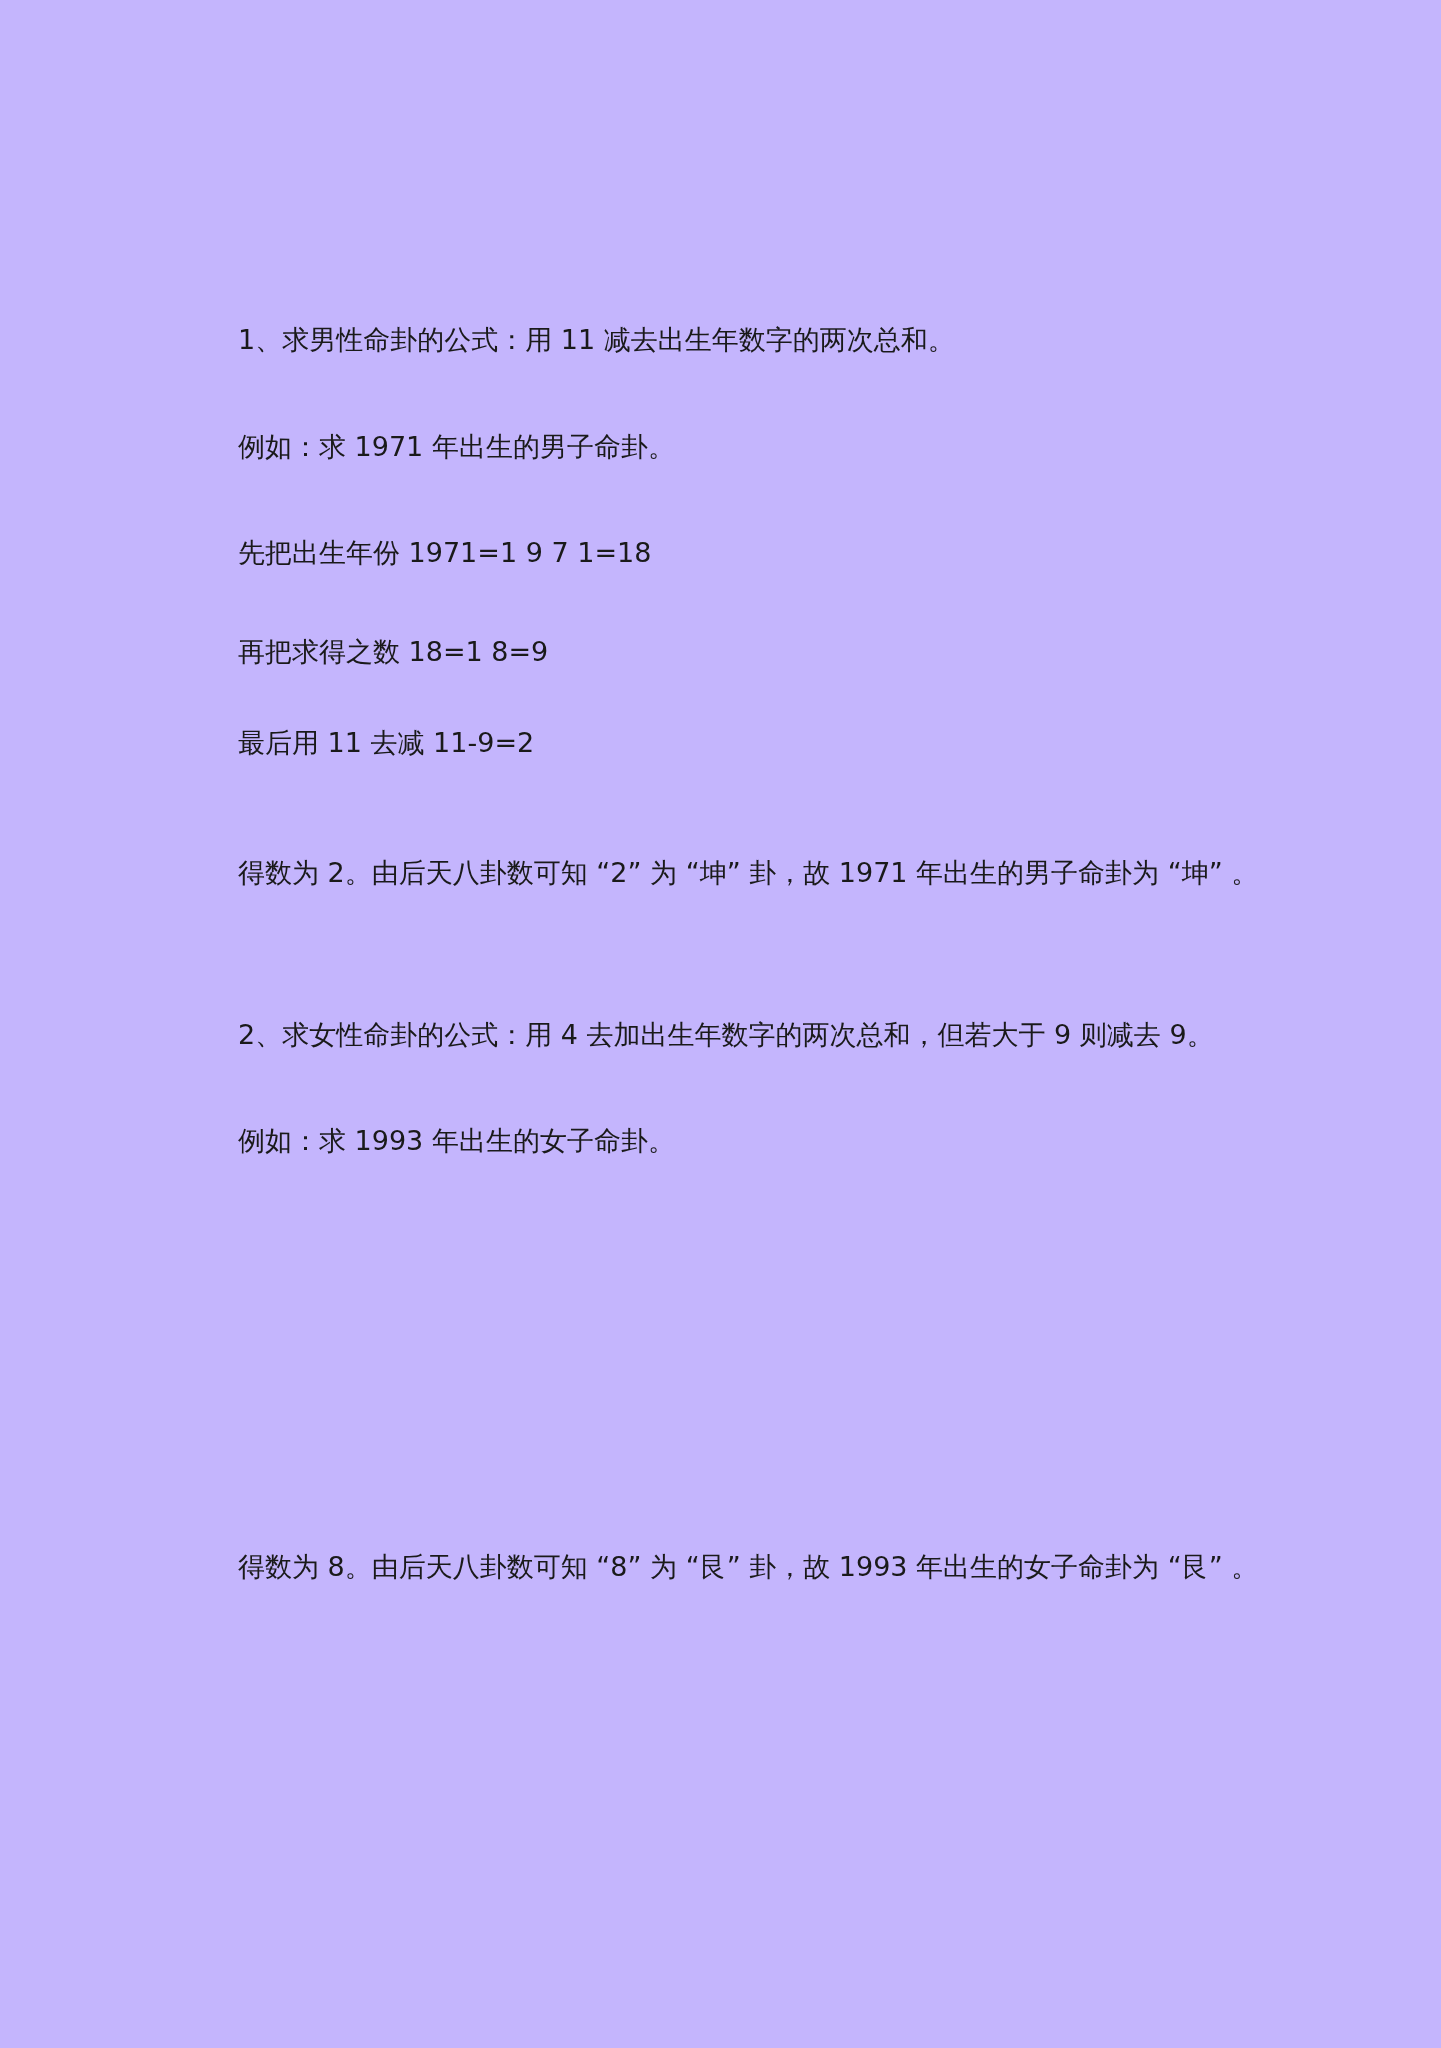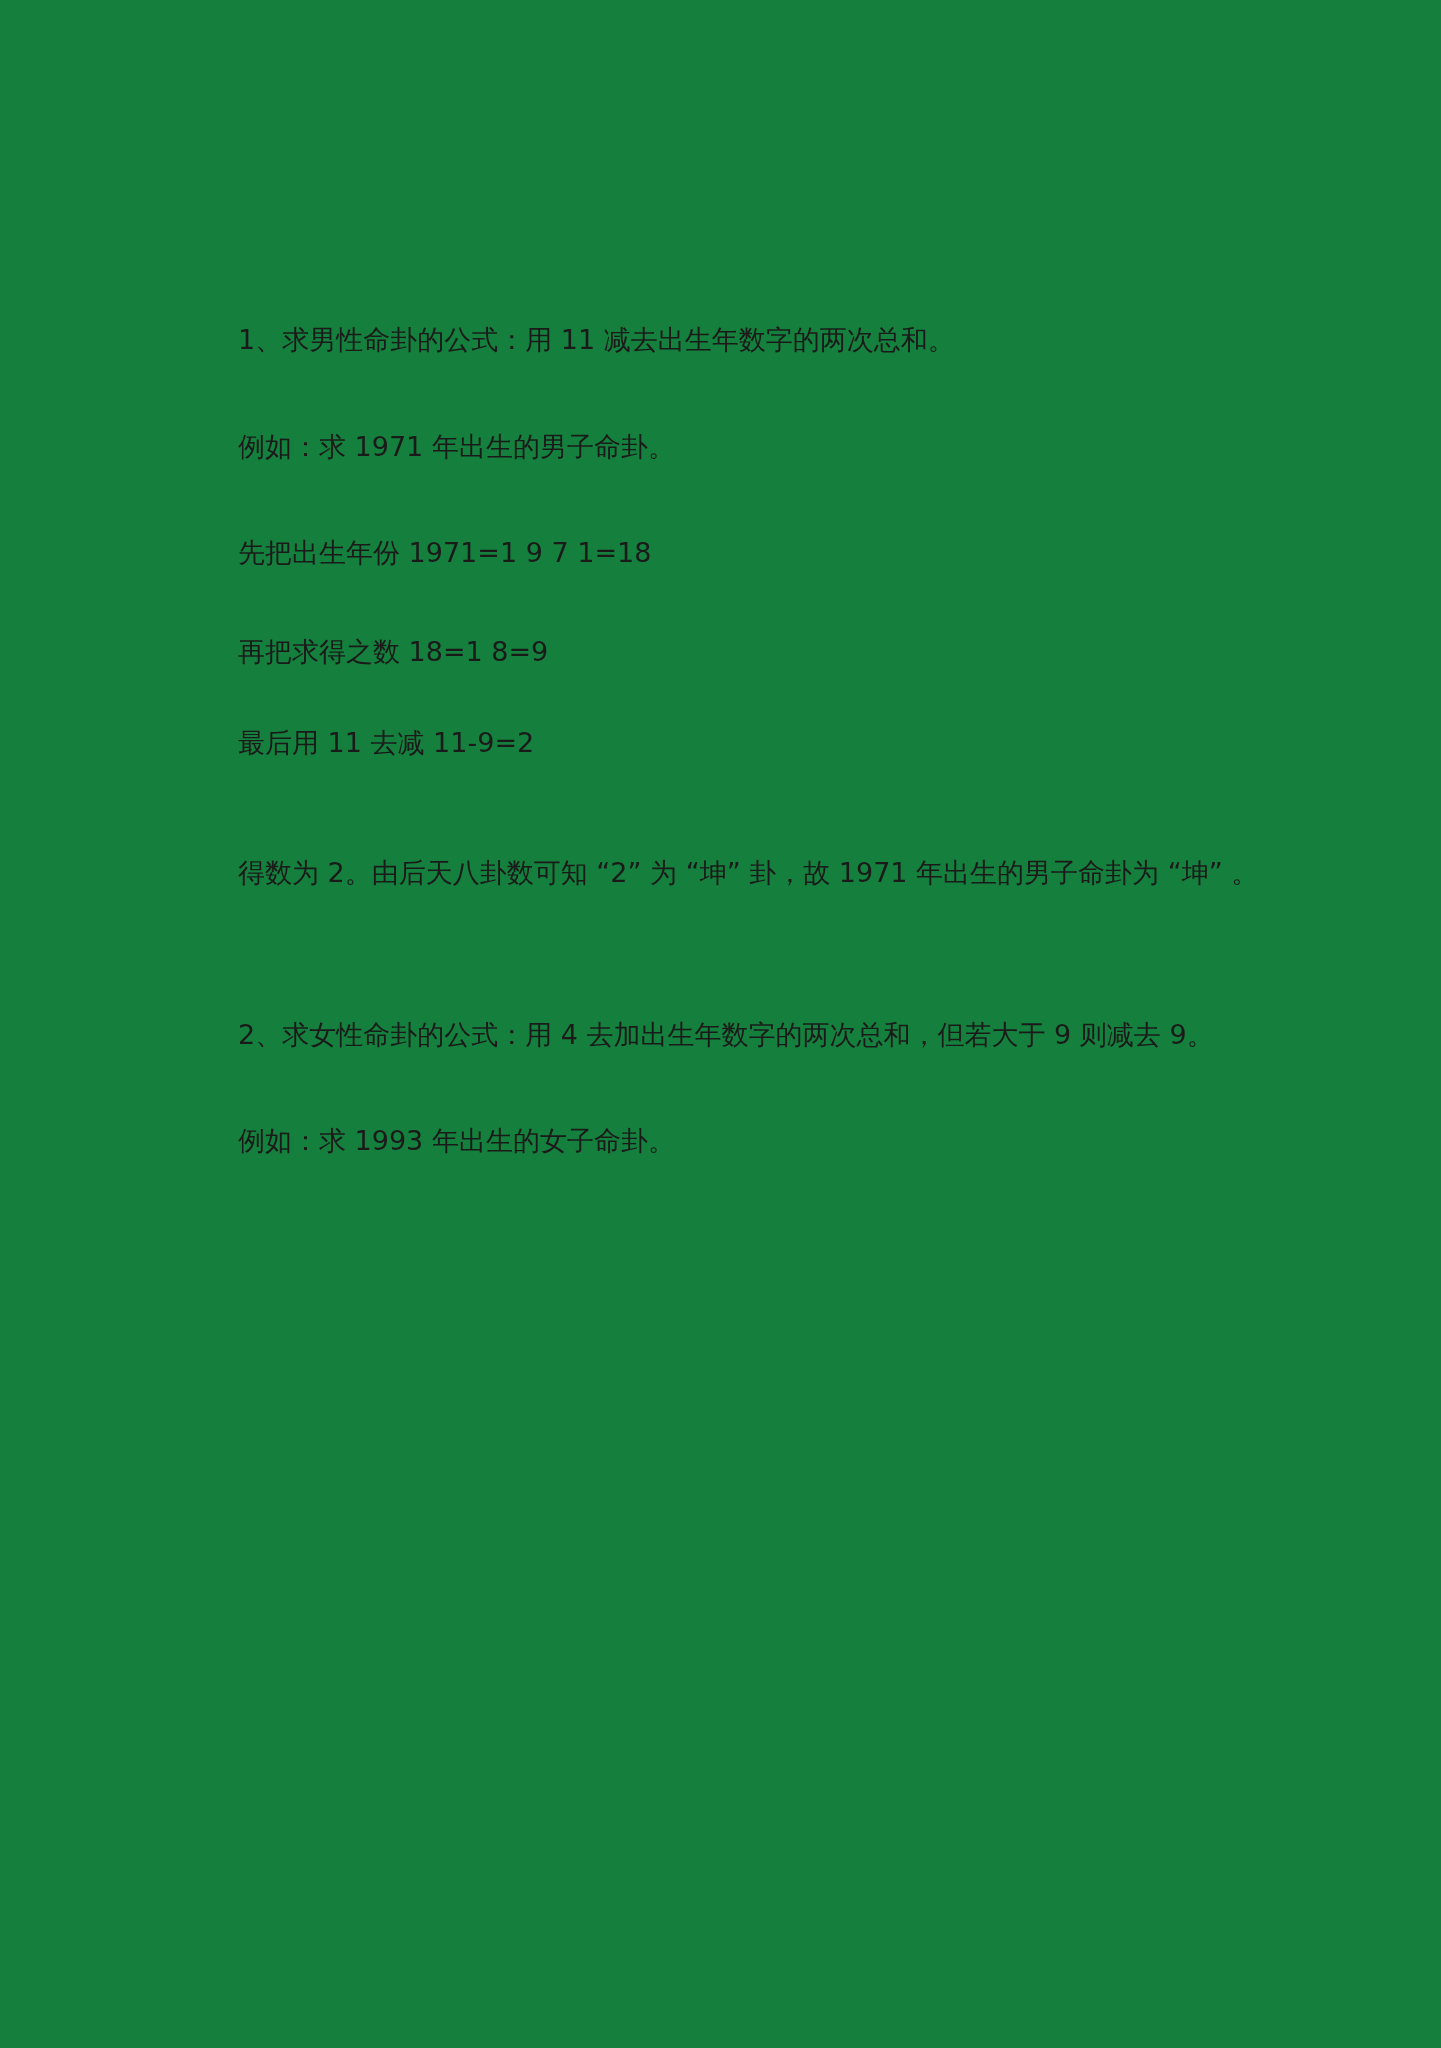--- a/index.html
+++ b/index.html
@@ -13,21 +13,21 @@
       position: relative;
       overflow: hidden;
       font-family: "DejaVu Sans", "Liberation Sans", sans-serif;
       color: #1a1a1a;
     }
     .page {
       position: absolute;
       left: 0; top: 0;
       width: 1441px;
       height: 2048px;
-      background: #15803d;
+      background: #c4b5fd;
     }
     .para {
       position: absolute;
       left: 198px;
       width: 1062px;
       font-size: 27px;
       line-height: 54px;
       text-indent: 40px;
       text-align: justify;
       white-space: normal;
@@ -39,13 +39,14 @@
 
 <div class="page">
   <p class="para" style="top:313px;">1、求男性命卦的公式：用 11 减去出生年数字的两次总和。</p>
   <p class="para" style="top:420px;">例如：求 1971 年出生的男子命卦。</p>
   <p class="para" style="top:526px;">先把出生年份 1971=1 9 7 1=18</p>
   <p class="para" style="top:625px;">再把求得之数 18=1 8=9</p>
   <p class="para" style="top:716px;">最后用 11 去减 11-9=2</p>
   <p class="para" style="top:846px;">得数为 2。由后天八卦数可知 “2” 为 “坤” 卦，故 1971 年出生的男子命卦为 “坤” 。</p>
   <p class="para" style="top:1008px;">2、求女性命卦的公式：用 4 去加出生年数字的两次总和，但若大于 9 则减去 9。</p>
   <p class="para" style="top:1114px;">例如：求 1993 年出生的女子命卦。</p>
+  <p class="para" style="top:1540px;">得数为 8。由后天八卦数可知 “8” 为 “艮” 卦，故 1993 年出生的女子命卦为 “艮” 。</p>
 </div>
 
 </body></html>

